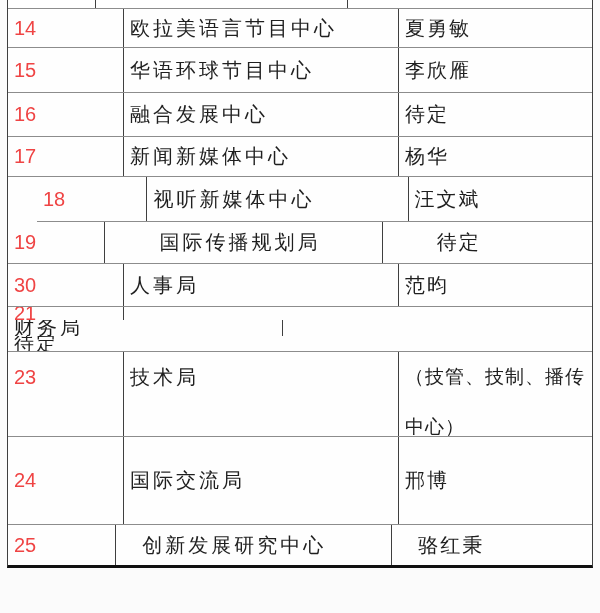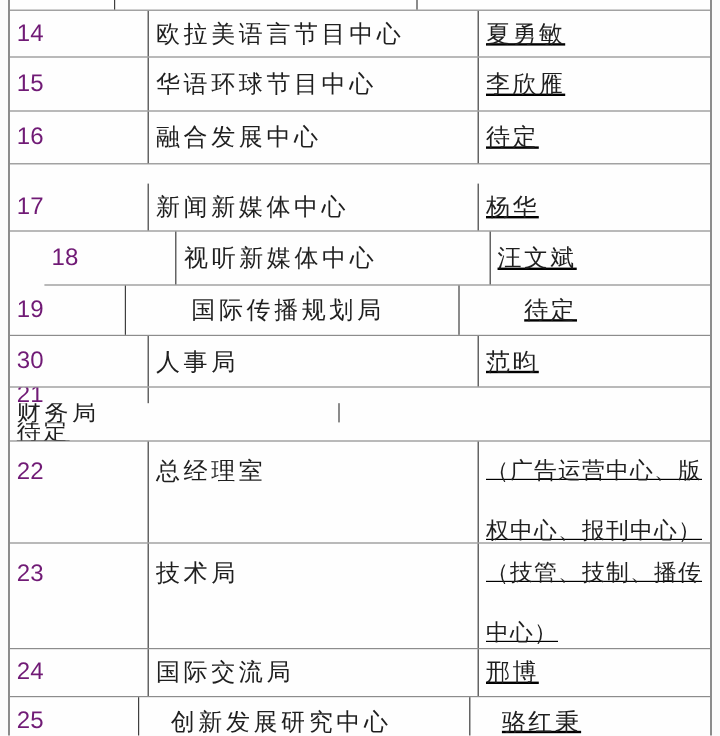--- a/index.html
+++ b/index.html
@@ -26,43 +26,43 @@
   .sliver .vseg{position:absolute;top:0;width:1px;height:8px;background:#3f3f3f;}
   .sliver .v1{left:87px;}
   .sliver .v2{left:339px;}
 
   .row{display:flex;box-sizing:border-box;border-bottom:1px solid #8c8c8c;}
   #rows .row:last-child{border-bottom:none;gap:20px;}
   
   #rows .row:nth-child(1){height:39px;}
   #rows .row:nth-child(2){height:45px;}
   #rows .row:nth-child(3){height:44px;}
-  #rows .row:nth-child(4){height:40px;margin-top:16px;}
+  #rows .row:nth-child(4){height:40px;}
   #rows .row:nth-child(5){height:45px;margin-left:29px;}
   #rows .row:nth-child(6){height:42px;gap:48px;}
   #rows .row:nth-child(7){height:43px;}
   #rows .row:nth-child(8){height:45px;flex-direction:column;}
   #rows .row:nth-child(9){height:85px;}
   #rows .row:nth-child(10){height:88px;}
   #rows .row:nth-child(11){height:40px;}
   #rows .row:nth-child(12){height:41px;}
 
   .cell{
     box-sizing:border-box;
     display:flex;align-items:center;
     padding-left:6px;
     overflow:hidden;
   }
   .c1{width:116px;border-right:1px solid #3f3f3f;}
   .c2{width:275px;border-right:1px solid #3f3f3f;}
-  .c3{width:193px;text-decoration:underline;}
+  .c3{width:193px;}
 
   .num{
     font-family:"Liberation Sans","DejaVu Sans",sans-serif;
-    font-size:20px;color:#701a75;
+    font-size:20px;color:#ef4444;
   }
   .cjk{
     font-family:"Liberation Serif","DejaVu Serif",serif;
     font-size:20px;letter-spacing:3px;color:#1f1f1f;
   }
   .c3 .cjk{letter-spacing:2px;}
 
   
   .row.tall .cell{align-items:flex-start;line-height:50px;}
   .row.tall .c3 .cjk{
@@ -168,32 +168,20 @@
       <span class="num">21</span>
     </div>
     <div class="cell c2">
       <span class="cjk">财务局</span>
     </div>
     <div class="cell c3">
       <span class="cjk">待定</span>
     </div>
   </div>
 
-  <div class="row tall">
-    <div class="cell c1">
-      <span class="num">22</span>
-    </div>
-    <div class="cell c2">
-      <span class="cjk">总经理室</span>
-    </div>
-    <div class="cell c3">
-      <span class="cjk">（广告运营中心、版
-权中心、报刊中心）</span>
-    </div>
-  </div>
 
   <div class="row tall">
     <div class="cell c1">
       <span class="num">23</span>
     </div>
     <div class="cell c2">
       <span class="cjk">技术局</span>
     </div>
     <div class="cell c3">
       <span class="cjk">（技管、技制、播传

